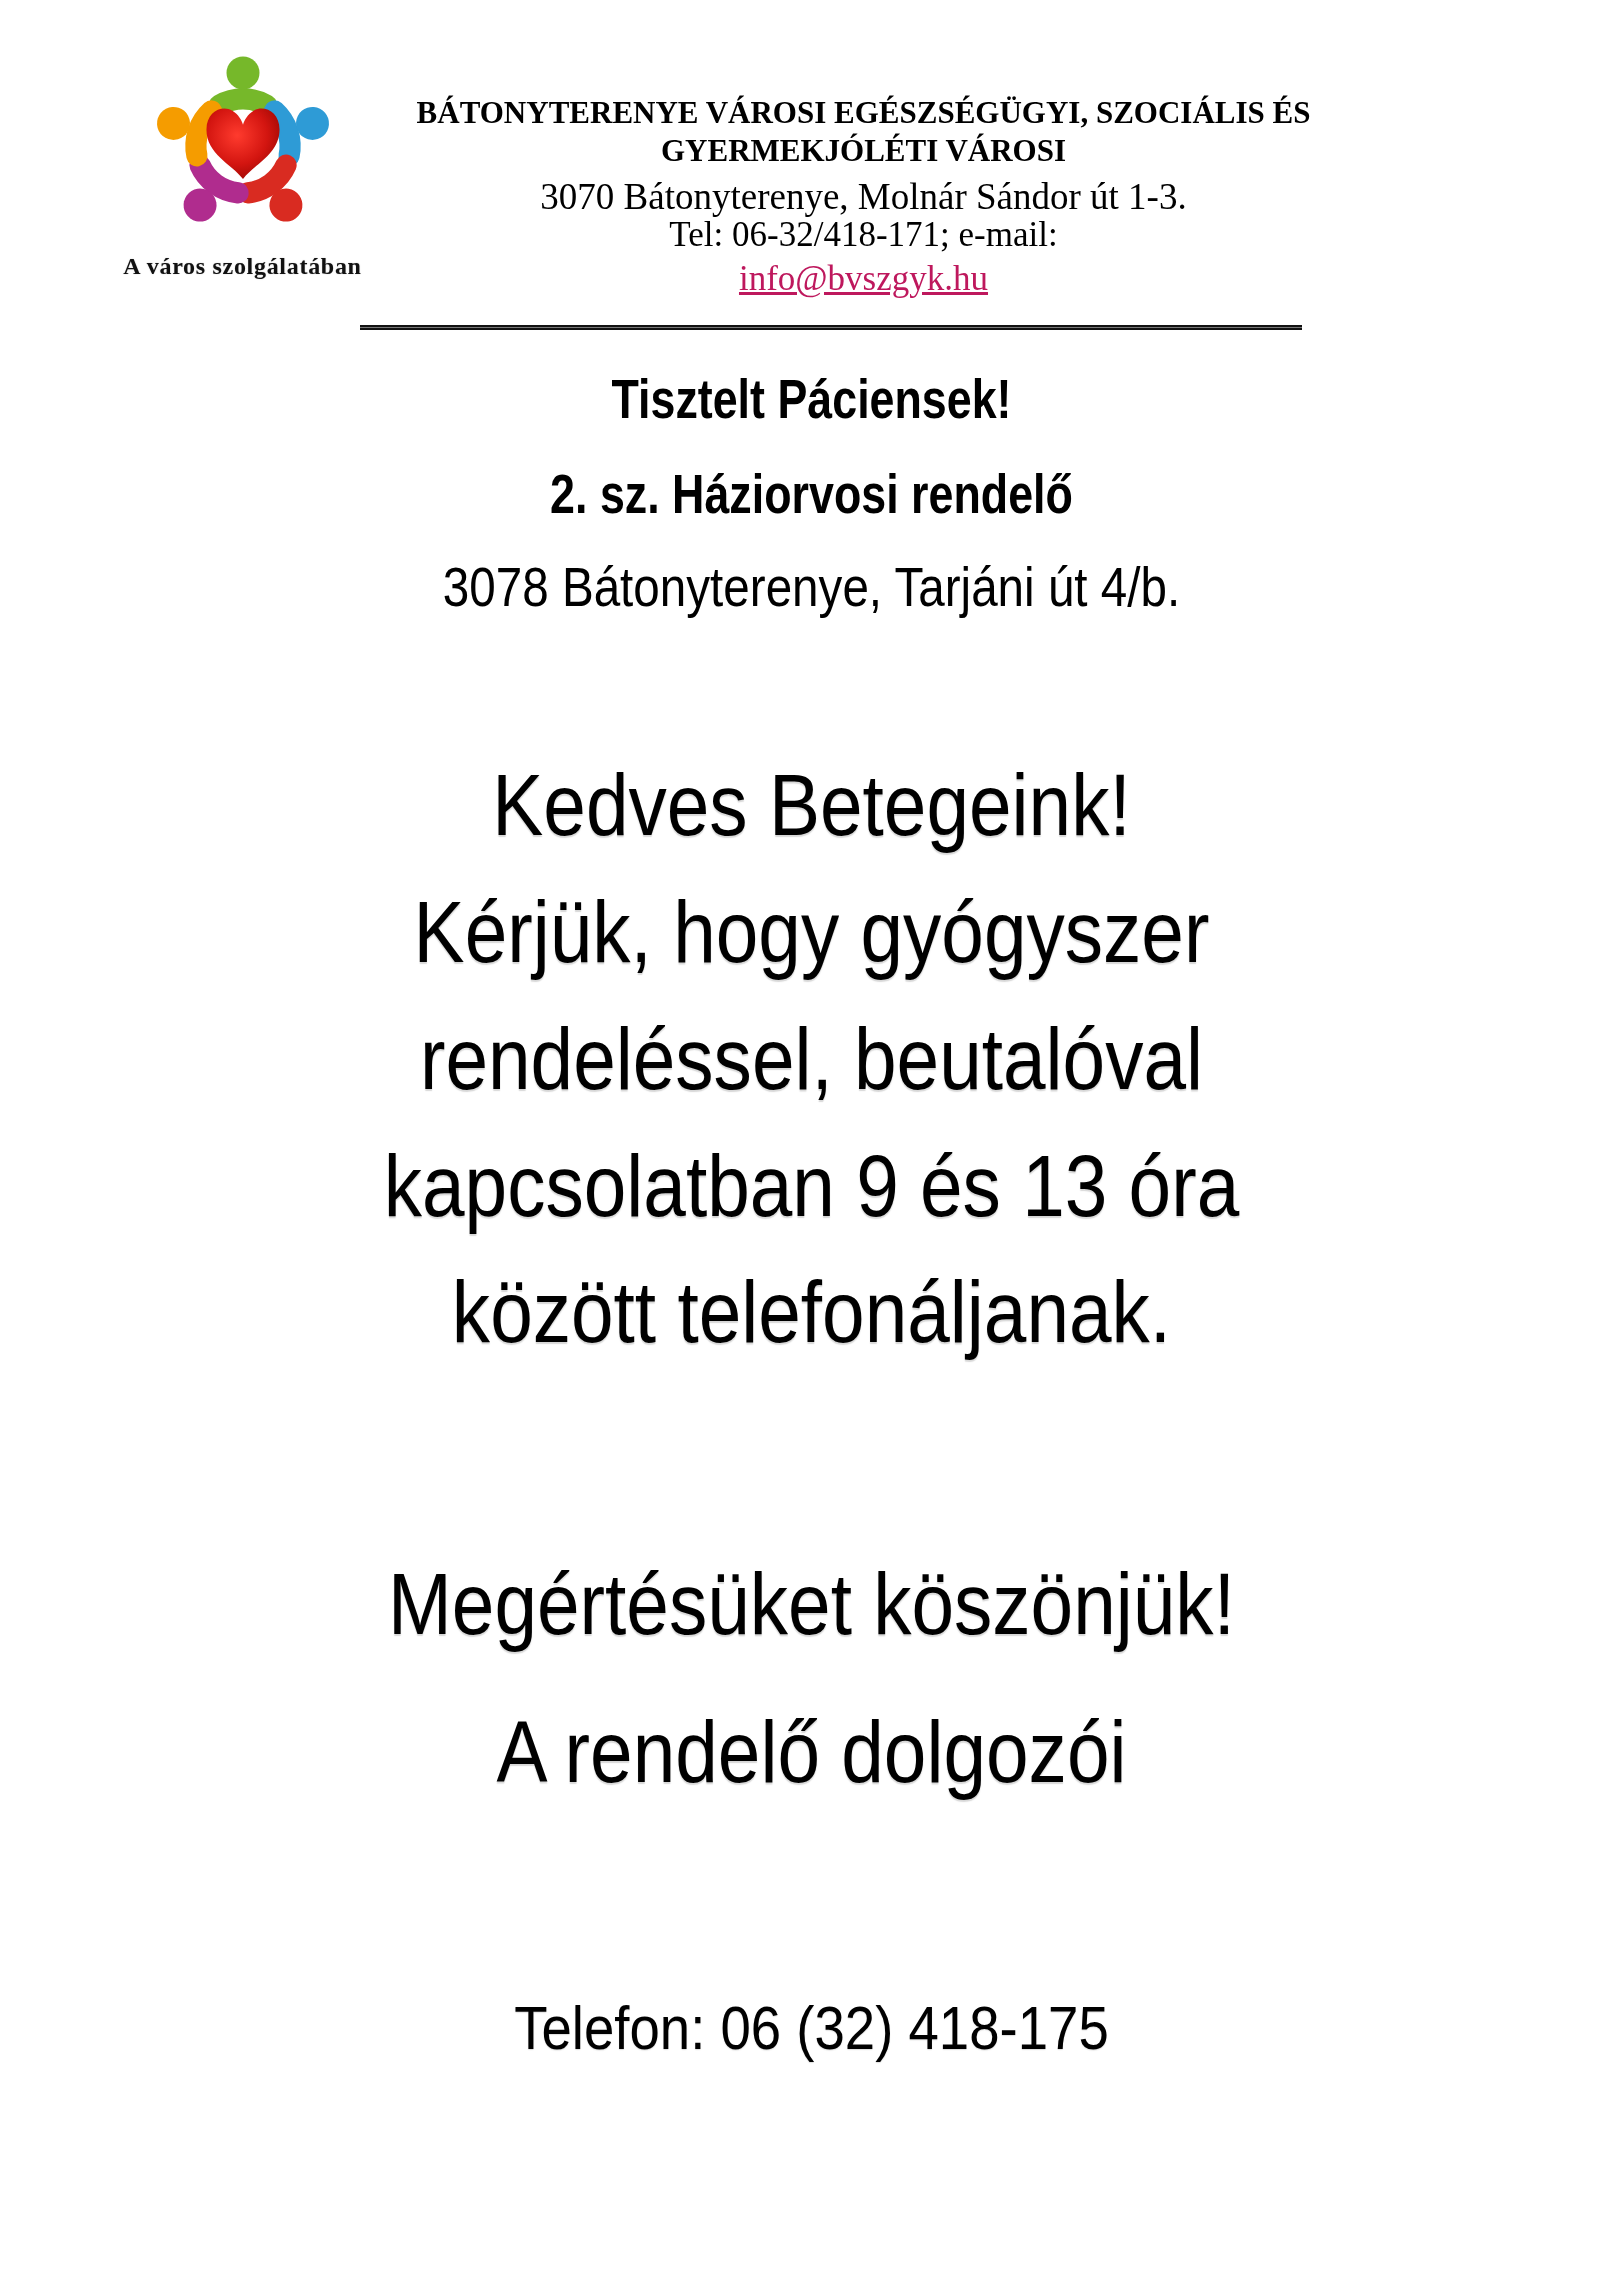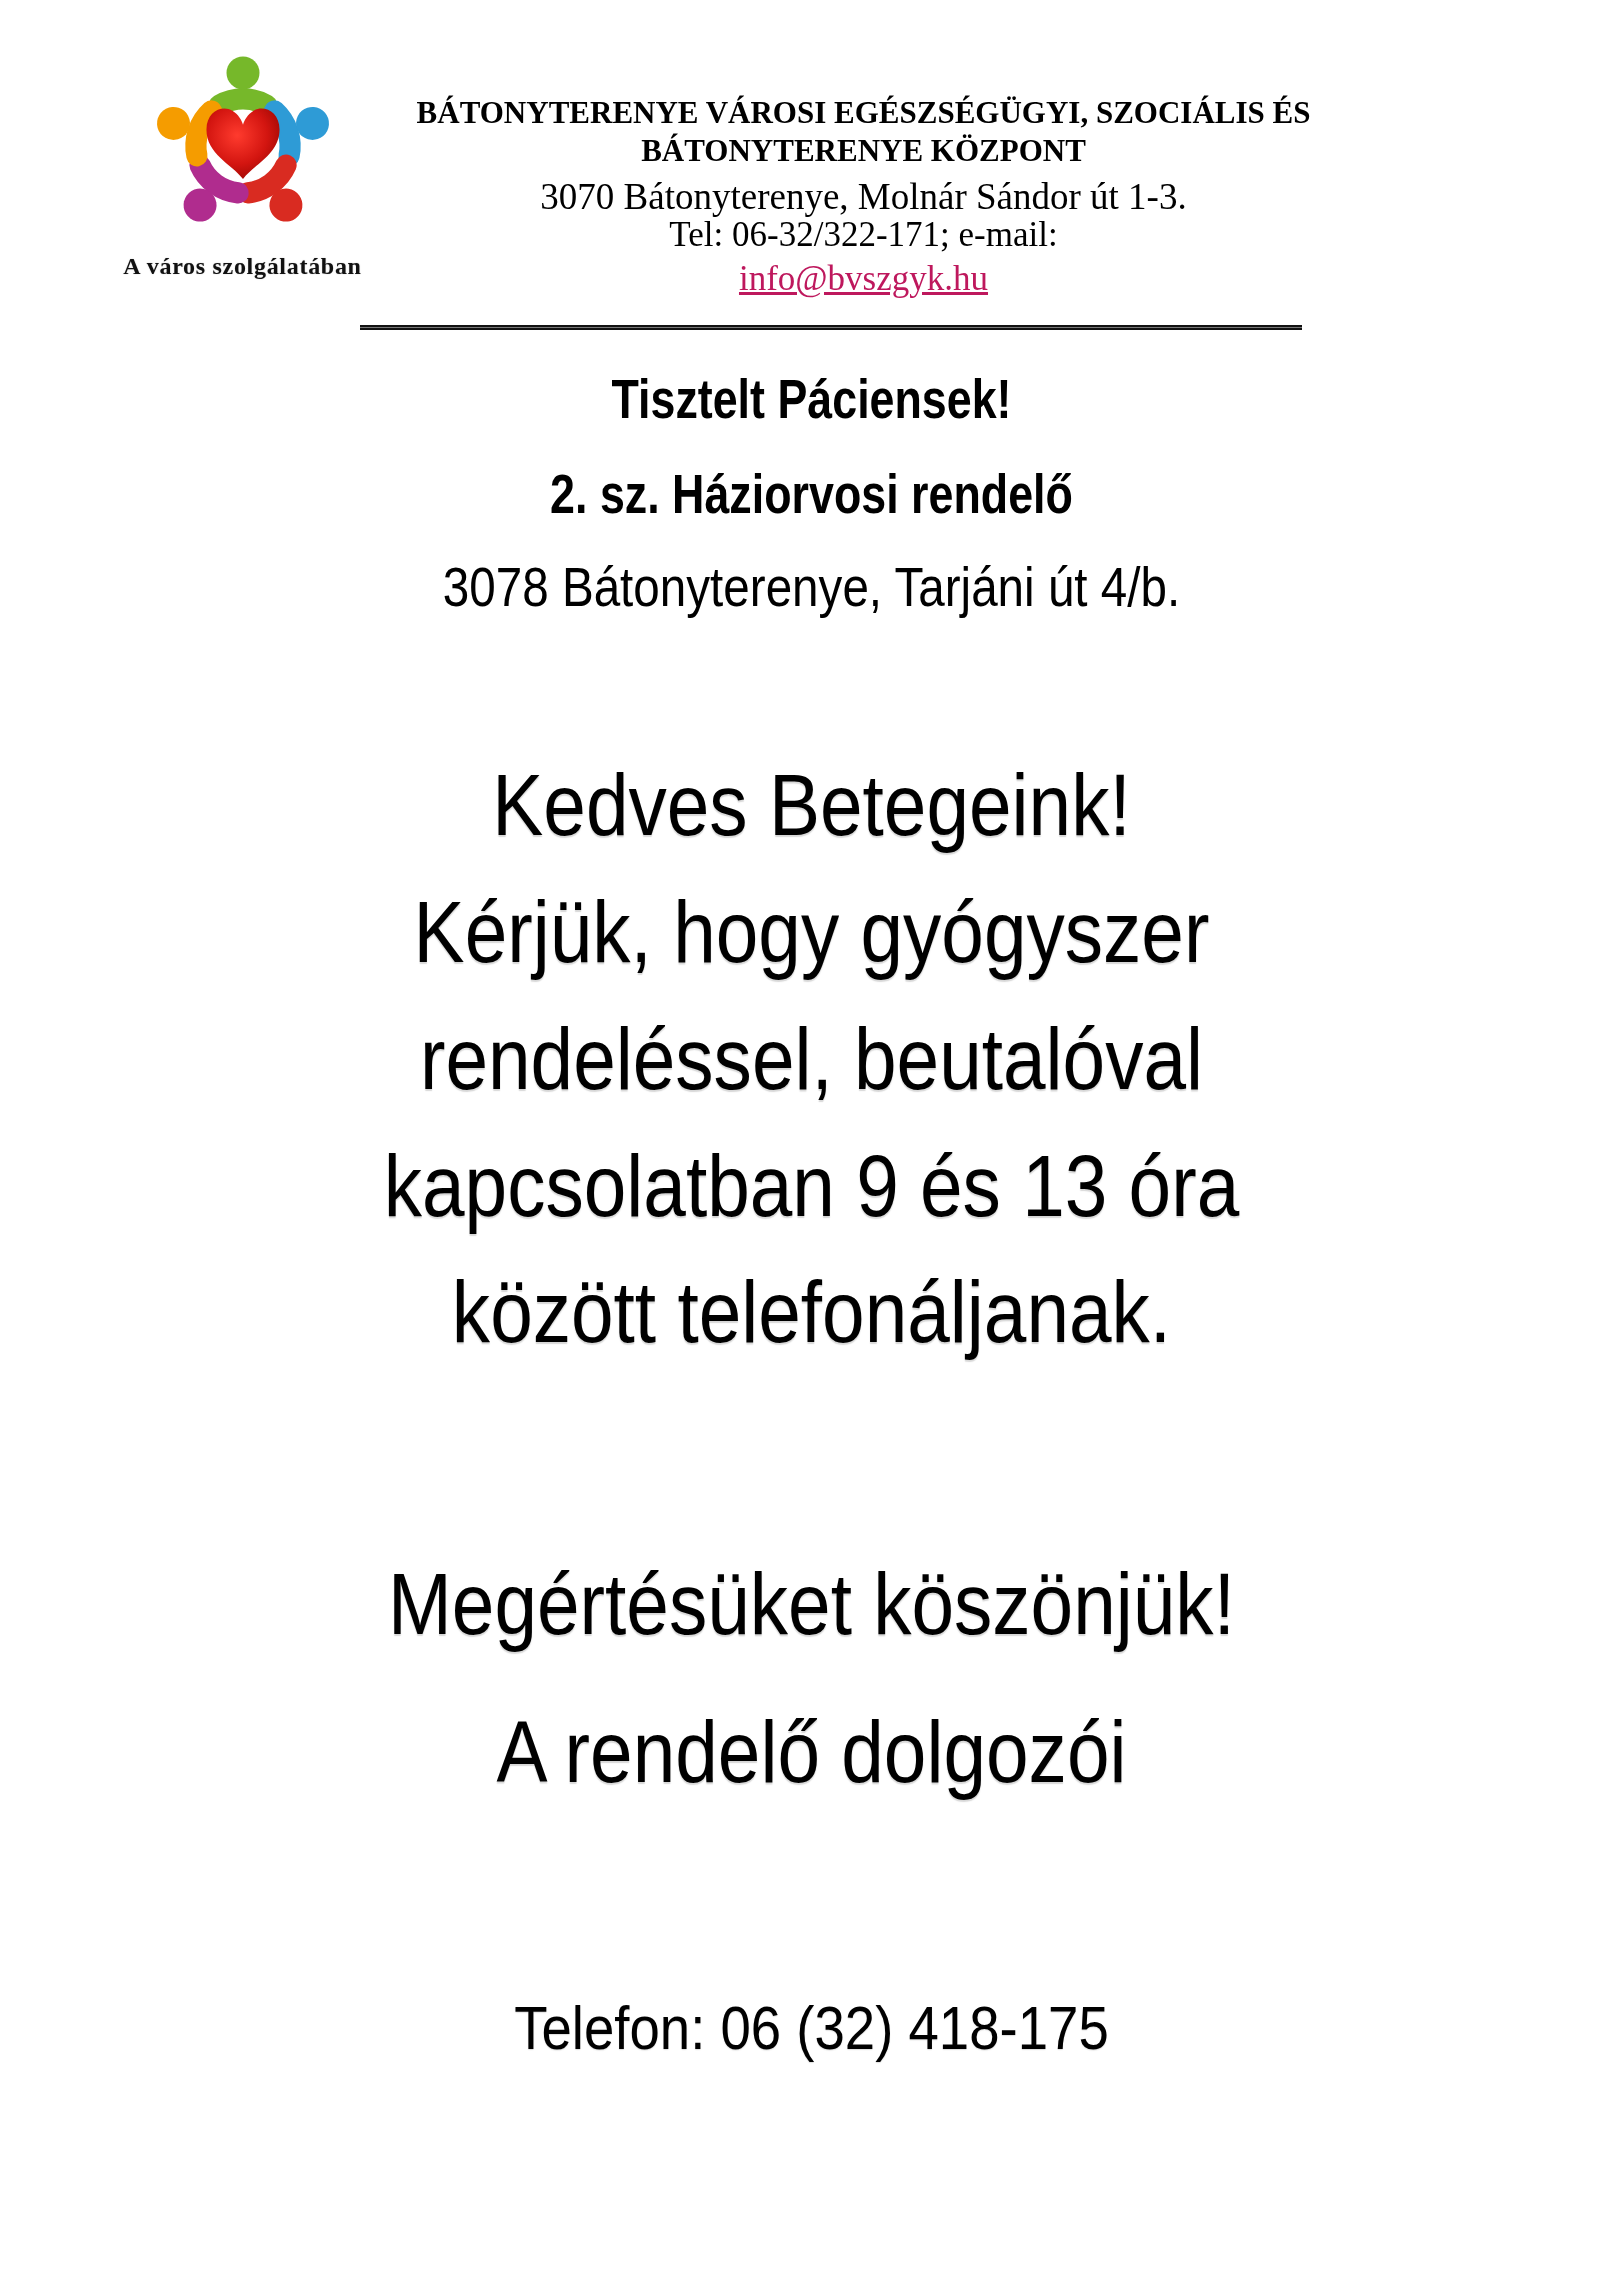--- a/index.html
+++ b/index.html
@@ -93,23 +93,23 @@
       </g>
 
       <path fill="url(#heartGrad)" d="M100 112 C 90 99, 69 91, 69 70 C 69 55, 82 49, 91 54 C 96 57, 99 62, 100 66
                C 101 62, 104 57, 109 54 C 118 49, 131 55, 131 70 C 131 91, 110 99, 100 112 Z"></path>
     </svg>
     <div class="logo-caption">A város szolgálatában</div>
   </div>
 
   <div class="org">
     <div class="org-line org-name1">BÁTONYTERENYE VÁROSI EGÉSZSÉGÜGYI, SZOCIÁLIS ÉS</div>
-    <div class="org-line org-name2">BÁTONYTERENYE KÖZPONT</div>
+    <div class="org-line org-name2">GYERMEKJÓLÉTI VÁROSI</div>
     <div class="org-line org-addr">3070 Bátonyterenye, Molnár Sándor út 1-3.</div>
-    <div class="org-line org-tel">Tel: 06-32/322-171; e-mail:</div>
+    <div class="org-line org-tel">Tel: 06-32/418-171; e-mail:</div>
     <div class="org-line org-email">
       <a>info@bvszgyk.hu</a>
     </div>
   </div>
 
   <div class="rule"></div>
 
   <div class="cline bold-head t-salut">Tisztelt Páciensek!</div>
   <div class="cline bold-head t-clinic">2. sz. Háziorvosi rendelő</div>
   <div class="cline reg-head t-caddr">3078 Bátonyterenye, Tarjáni út 4/b.</div>

